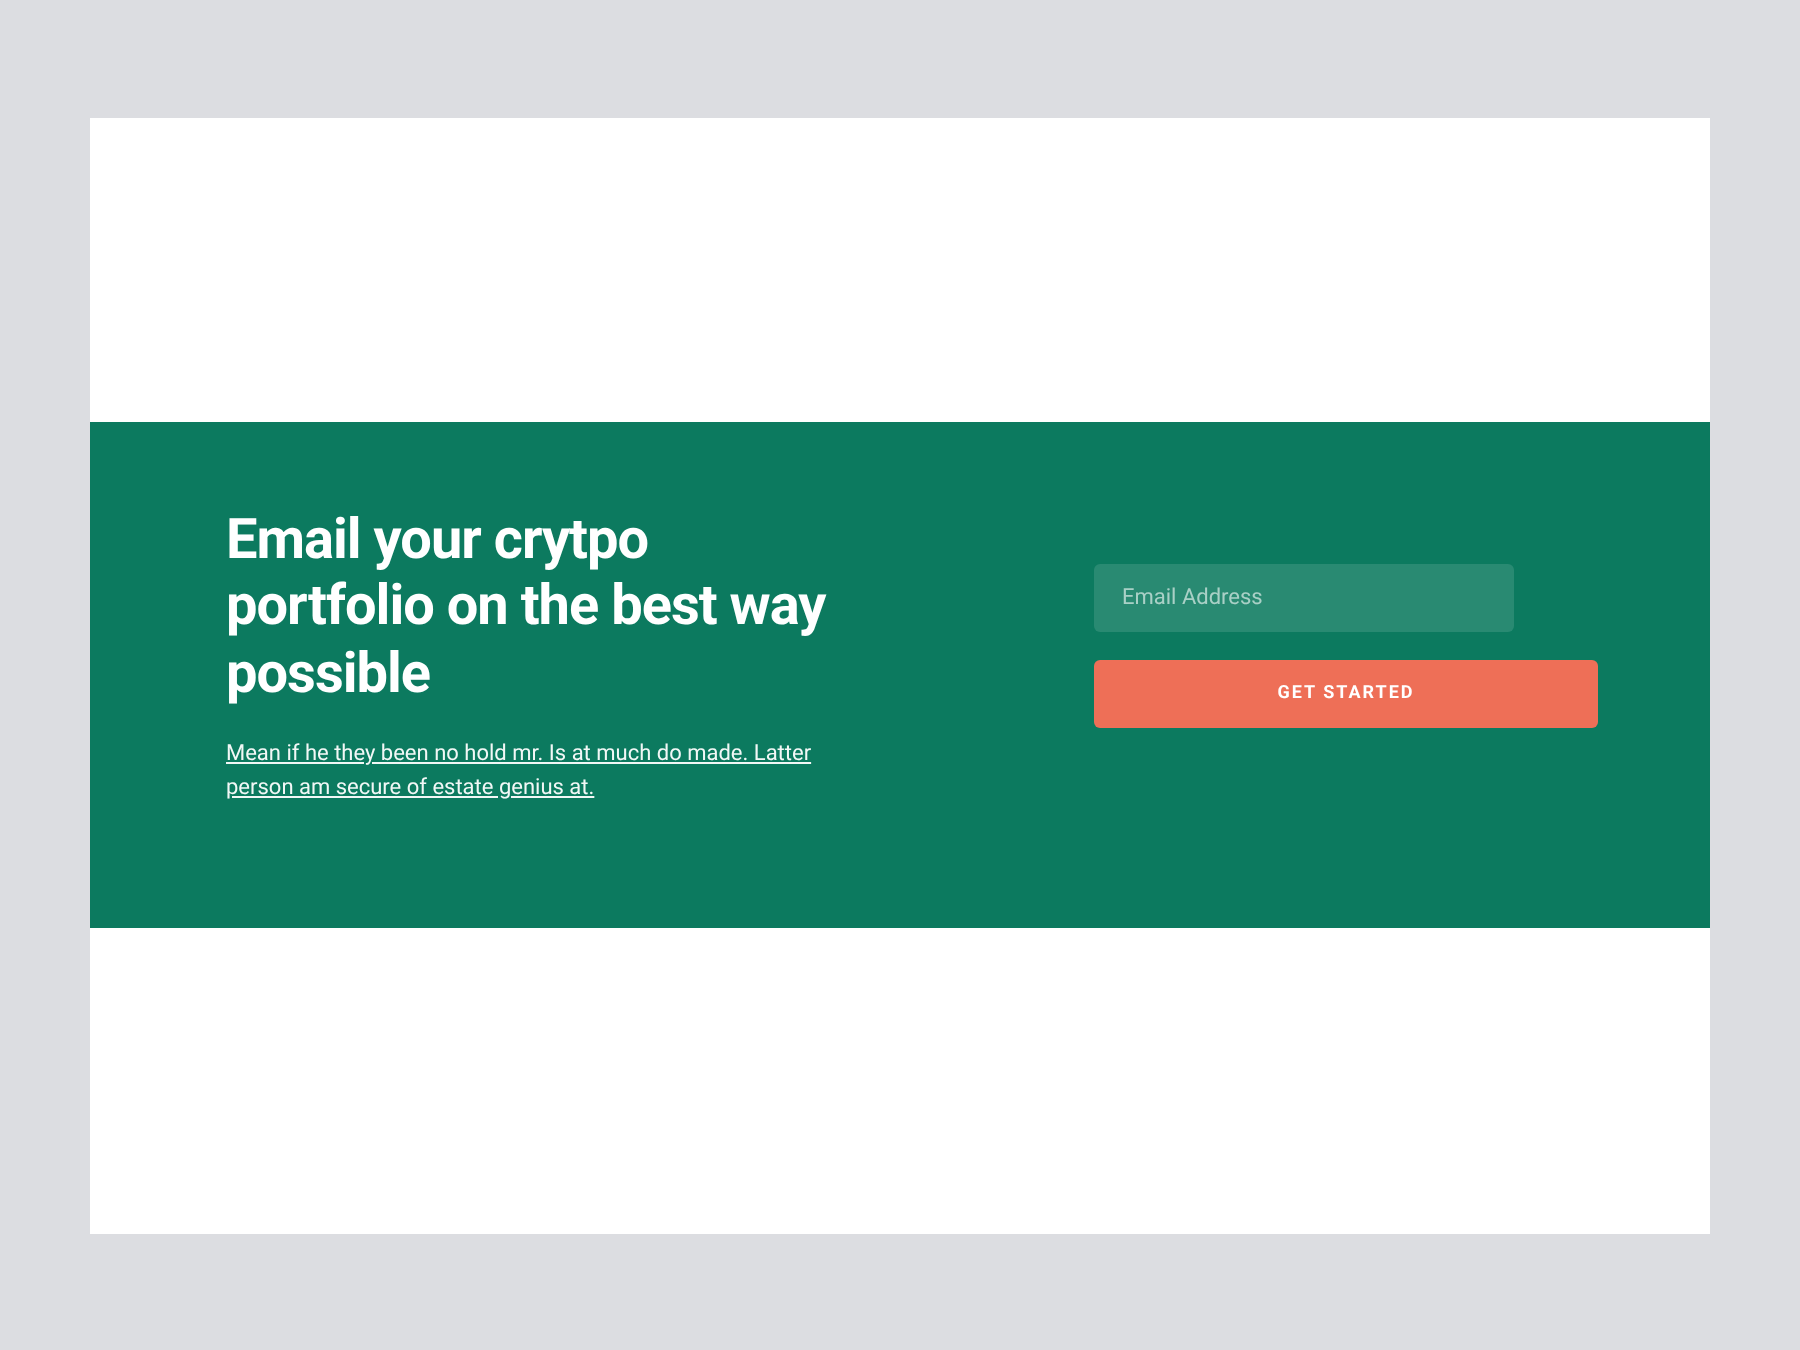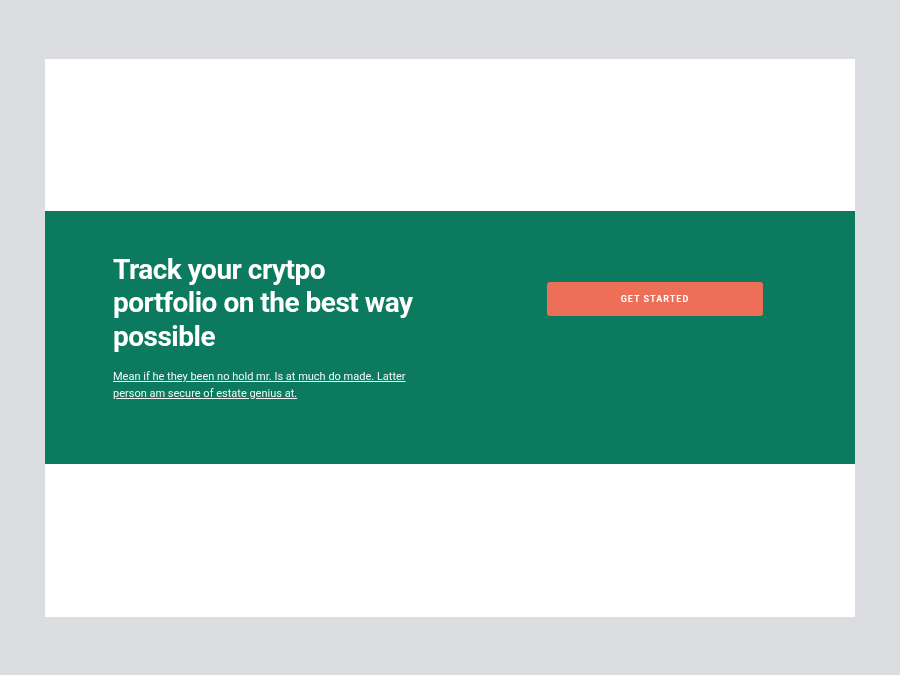--- a/index.html
+++ b/index.html
@@ -89,39 +89,40 @@
       color: #ffffff;
       outline: none;
       font-family: inherit;
     }
     
     .form-input::placeholder {
       color: rgba(255, 255, 255, 0.6);
     }
     
     .cta-button {
-      width: 216px;
+      width: 252px;
       height: 34px;
       background-color: #ee6f57;
       border: none;
       border-radius: 3px;
       color: #ffffff;
       font-size: 9px;
       font-weight: 700;
       letter-spacing: 1px;
       cursor: pointer;
       font-family: inherit;
     }
   </style>
 </head>
 <body>
 
 <div class="canvas">
   <section class="hero-section">
     <div class="left-content">
-      <h1 class="headline">Track your crytpo portfolio on the best way possible</h1>
+      <h1 class="headline">Email your crytpo portfolio on the best way possible</h1>
       <p class="description">Mean if he they been no hold mr. Is at much do made. Latter person am secure of estate genius at.</p>
     </div>
     <div class="right-content">
+      <input type="text" class="form-input" placeholder="Email Address" style="">
       <button class="cta-button">GET STARTED</button>
     </div>
   </section>
 </div>
 
 </body></html>

